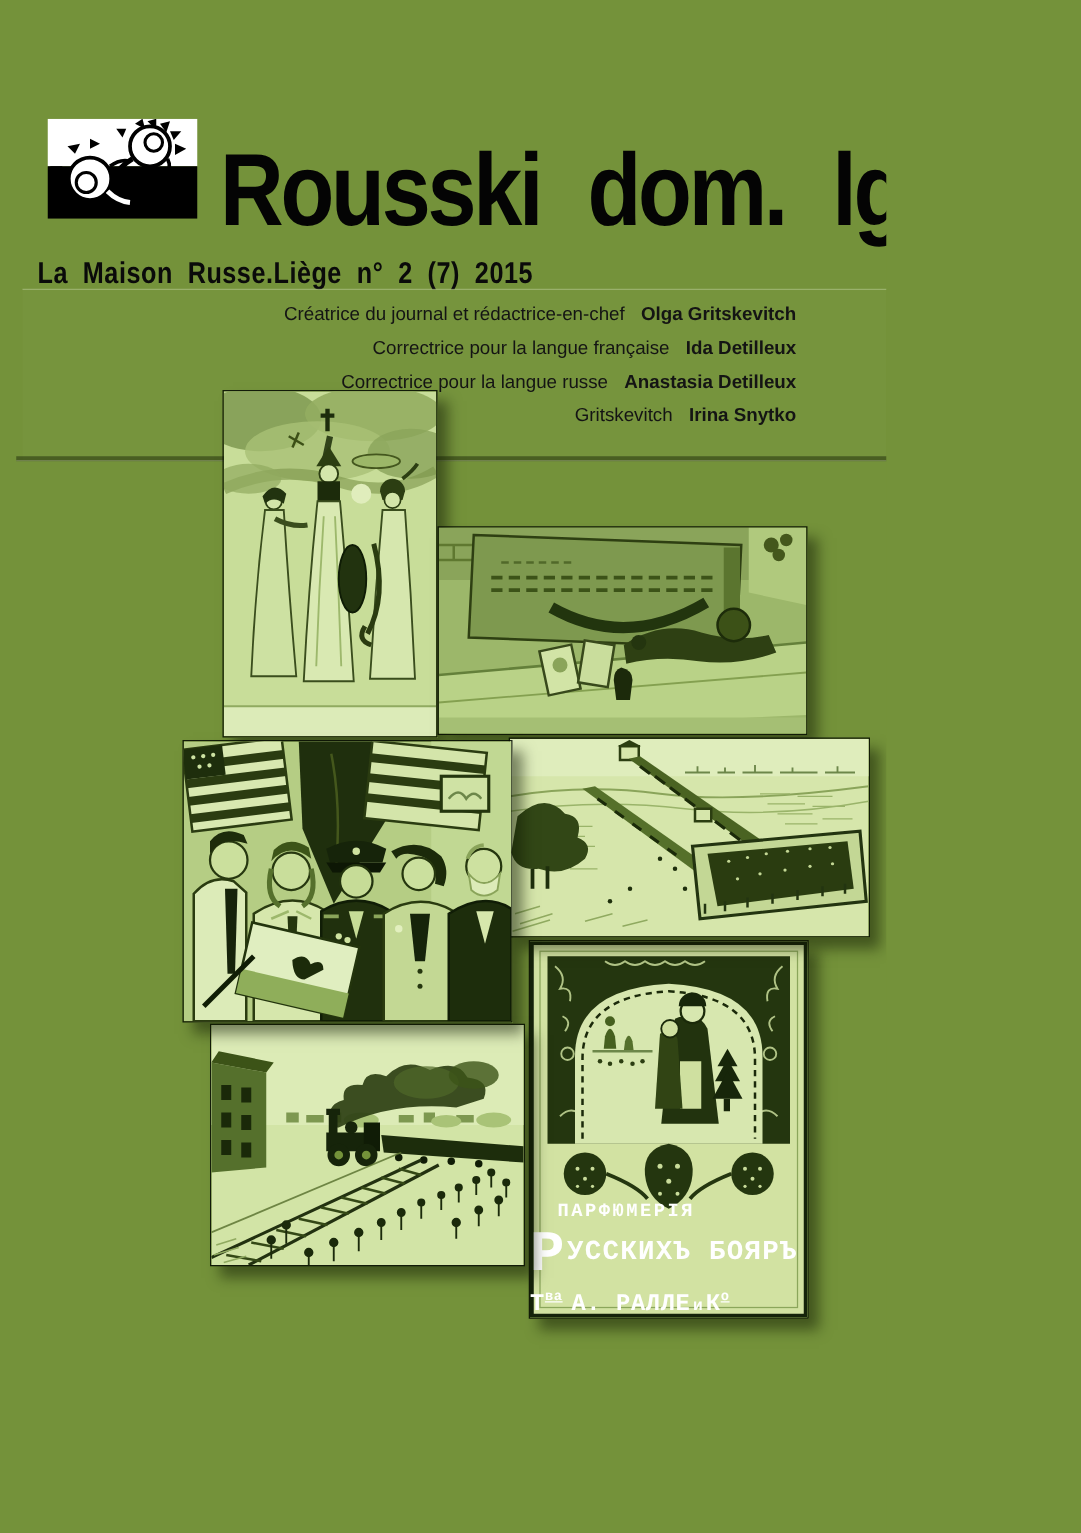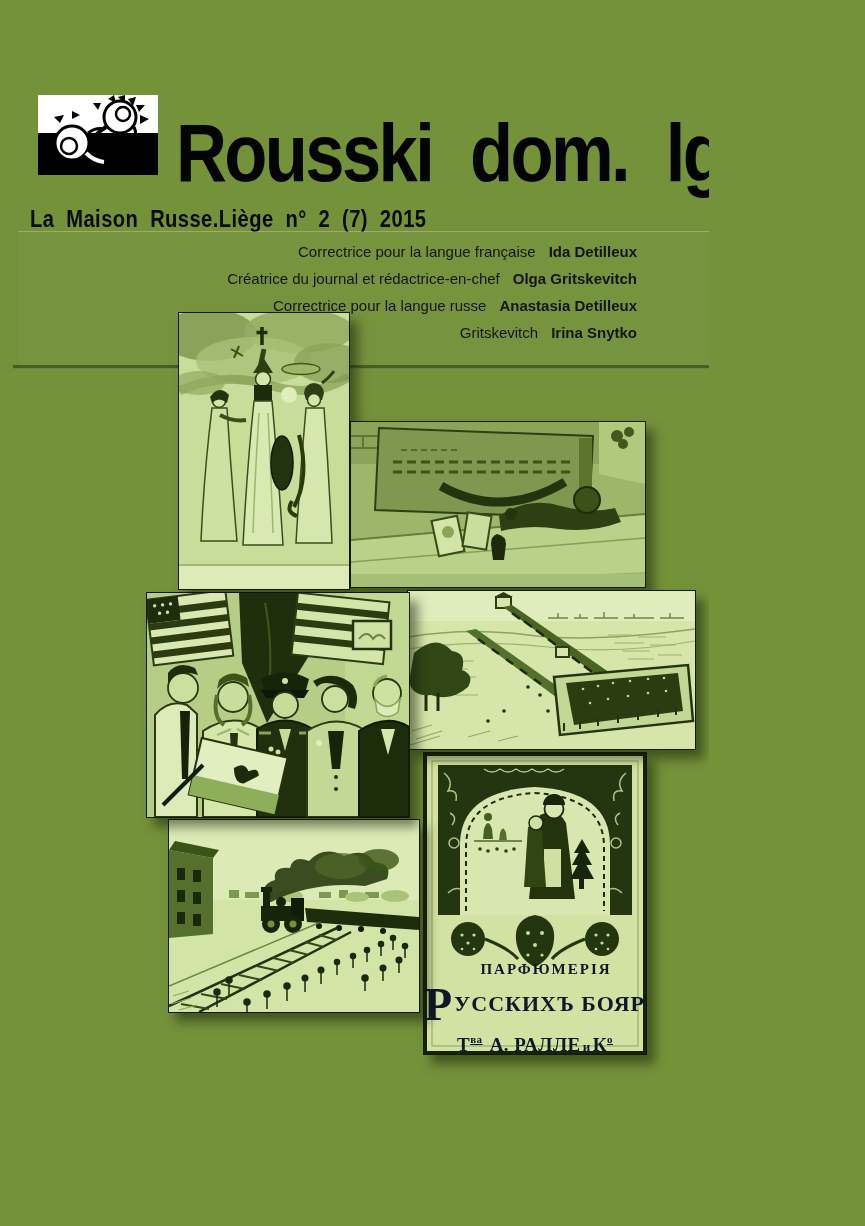--- a/index.html
+++ b/index.html
@@ -38,22 +38,22 @@
   .ph svg { display:block; width:100%; height:100%; }
 
   #ph-poster  { left:178px; top:312px; width:170px; height:276px; z-index:1; }
   #ph-grave   { left:350px; top:421px; width:294px; height:165px; z-index:2; }
   #ph-perfume { left:423px; top:752px; width:222px; height:301px; z-index:2; }
   #ph-mine    { left:407px; top:590px; width:287px; height:158px; z-index:3; }
   #ph-train   { left:168px; top:819px; width:250px; height:192px; z-index:4; }
   #ph-group   { left:146px; top:592px; width:262px; height:224px; z-index:5; }
 
   
-  .pp-text { position:absolute; left:0; right:0; top:208px; text-align:center;
-             color:#0f172a; font-family:Liberation Serif, serif; font-weight:bold; }
+  .pp-text { position:absolute; left:0; right:0; top:208px; 
+             color:#ffffff; font-family:Liberation Mono, monospace; font-weight:bold; }
   .pp-line1 { font-size:15px; letter-spacing:2px; margin-left:22px; }
   .pp-line2 { font-size:22px; letter-spacing:1px; white-space:nowrap; }
   .pp-initial { font-size:46px; vertical-align:-9px; margin-right:1px; }
   .pp-line3 { font-size:19px; margin-top:2px; white-space:nowrap; letter-spacing:0.5px; }
   .pp-sup  { font-size:11px; vertical-align:8px; text-decoration:underline; }
   .pp-gap  { display:inline-block; width:7px; }
   .pp-i    { font-size:13px; margin:0 2px; }
 </style>
 </head>
 <body>
@@ -96,24 +96,24 @@
     </svg>
   </div>
 
   <h1 class="title">Rousski dom. lg</h1>
 
   <div class="issue-line">La Maison Russe.Liège n° 2 (7) 2015</div>
 
   <div class="credits-frame"></div>
   <div class="credits">
     <div class="credit-row">
-      <span class="credit-role">Correctrice pour la langue française</span><span class="credit-name">Ida Detilleux</span>
+      <span class="credit-role">Créatrice du journal et rédactrice-en-chef</span><span class="credit-name">Olga Gritskevitch</span>
     </div>
     <div class="credit-row">
-      <span class="credit-role">Créatrice du journal et rédactrice-en-chef</span><span class="credit-name">Olga Gritskevitch</span>
+      <span class="credit-role">Correctrice pour la langue française</span><span class="credit-name">Ida Detilleux</span>
     </div>
     <div class="credit-row">
       <span class="credit-role">Correctrice pour la langue russe</span><span class="credit-name">Anastasia Detilleux</span>
     </div>
     <div class="credit-row">
       <span class="credit-role">Gritskevitch</span><span class="credit-name">Irina Snytko</span>
     </div>
   </div>
 
   <div class="divider"></div>

